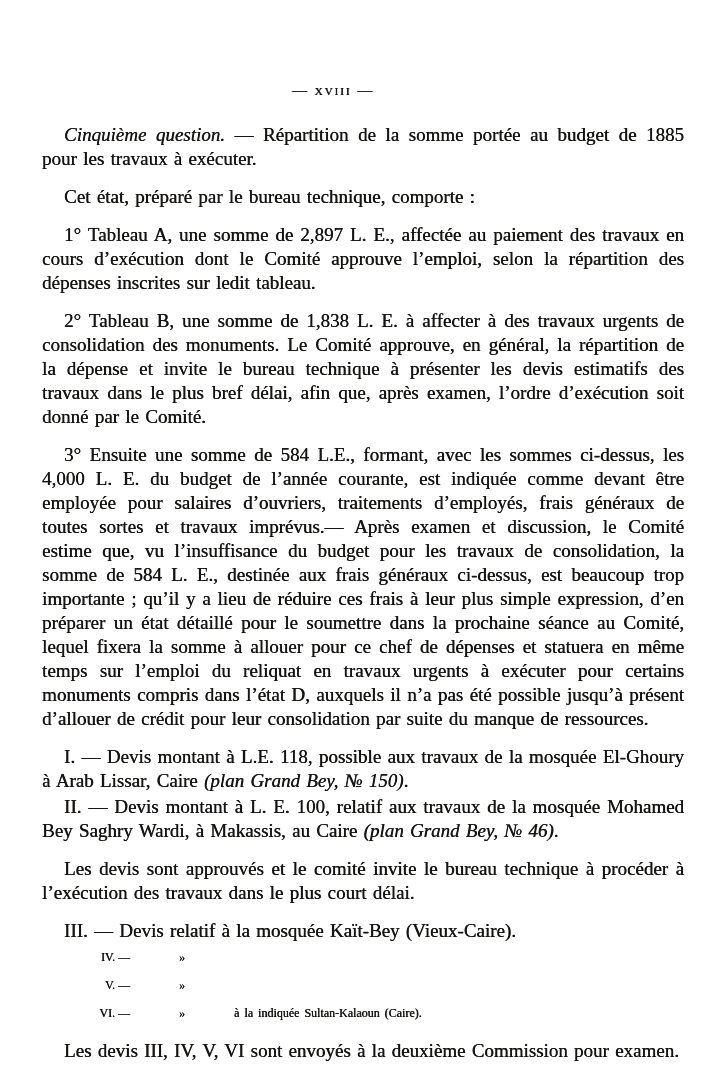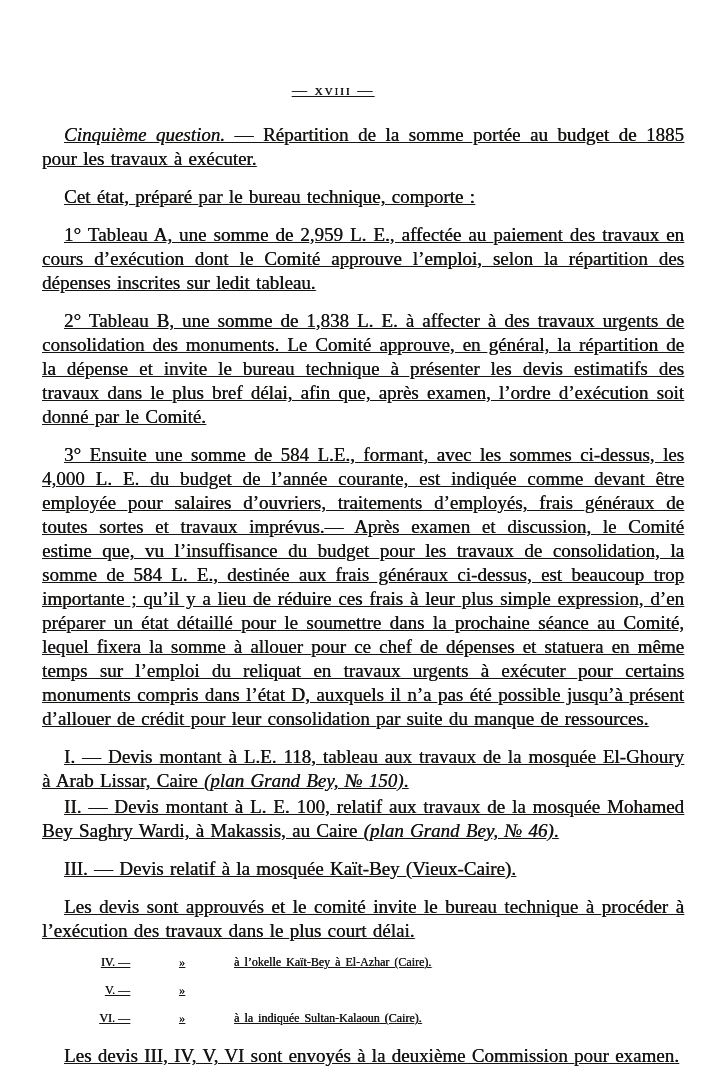--- a/index.html
+++ b/index.html
@@ -13,21 +13,20 @@
     overflow: hidden;
     font-family: "Liberation Serif", "DejaVu Serif", serif;
     color: #171513;
   }
   .page {
     box-sizing: border-box;
     width: 720px;
     height: 1080px;
     padding: 82px 36px 12px 42px;
     background: #ffffff;
-    text-decoration: underline;
   }
   .folio {
     text-align: center;
     font-size: 15px;
     font-variant: small-caps;
     letter-spacing: 2px;
     margin: 0 60px 24px 0;
     text-shadow: 0.4px 0 0 currentColor;
   }
   p.para {
@@ -59,39 +58,38 @@
 <body>
 
 <div class="page">
 
   <div class="folio">— xviii —</div>
 
   <p class="para"><span class="italic">Cinquième question.</span><span> — Répartition de la somme portée au budget de 1885 pour les travaux à exécuter.</span></p>
 
   <p class="para sep">Cet état, préparé par le bureau technique, comporte :</p>
 
-  <p class="para sep">1° Tableau A, une somme de 2,959 L. E., affectée au paiement des travaux en cours d’exécution dont le Comité approuve l’emploi, selon la répartition des dépenses inscrites sur ledit tableau.</p>
+  <p class="para sep">1° Tableau A, une somme de 2,897 L. E., affectée au paiement des travaux en cours d’exécution dont le Comité approuve l’emploi, selon la répartition des dépenses inscrites sur ledit tableau.</p>
 
   <p class="para sep">2° Tableau B, une somme de 1,838 L. E. à affecter à des travaux urgents de consolidation des monuments. Le Comité approuve, en général, la répartition de la dépense et invite le bureau technique à présenter les devis estimatifs des travaux dans le plus bref délai, afin que, après examen, l’ordre d’exécution soit donné par le Comité.</p>
 
   <p class="para sep">3° Ensuite une somme de 584 L.E., formant, avec les sommes ci-dessus, les 4,000 L. E. du budget de l’année courante, est indiquée comme devant être employée pour salaires d’ouvriers, traitements d’employés, frais généraux de toutes sortes et travaux imprévus.— Après examen et discussion, le Comité estime que, vu l’insuffisance du budget pour les travaux de consolidation, la somme de 584 L. E., destinée aux frais généraux ci-dessus, est beaucoup trop importante ; qu’il y a lieu de réduire ces frais à leur plus simple expression, d’en préparer un état détaillé pour le soumettre dans la prochaine séance au Comité, lequel fixera la somme à allouer pour ce chef de dépenses et statuera en même temps sur l’emploi du reliquat en travaux urgents à exécuter pour certains monuments compris dans l’état D, auxquels il n’a pas été possible jusqu’à présent d’allouer de crédit pour leur consolidation par suite du manque de ressources.</p>
 
 
-  <p class="para sep tight"><span>I. — Devis montant à L.E. 118,  tableau aux travaux de la mosquée El-Ghoury à Arab Lissar, Caire </span><span class="italic">(plan Grand Bey, № 150)</span><span>.</span></p>
+  <p class="para sep tight"><span>I. — Devis montant à L.E. 118,  possible aux travaux de la mosquée El-Ghoury à Arab Lissar, Caire </span><span class="italic">(plan Grand Bey, № 150)</span><span>.</span></p>
 
   <p class="para"><span>II. — Devis montant à L. E. 100, relatif aux travaux de la mosquée Mohamed Bey Saghry Wardi, à Makassis, au Caire </span><span class="italic">(plan Grand Bey, № 46)</span><span>.</span></p>
 
+  <p class="para sep">Les devis sont approuvés et le comité invite le bureau technique à procéder à l’exécution des travaux  dans le plus court délai.</p>
+
   <p class="para sep tight">III. — Devis relatif à la mosquée Kaït-Bey (Vieux-Caire).</p>
-
-  <p class="para sep">Les devis sont approuvés et le comité invite le bureau technique à procéder à l’exécution des travaux  dans le plus court délai.</p>
 
   <div class="devis-row">
     <span class="num">IV. —</span>
     <span class="ditto">»</span>
-    <span class="desc">à l’okelle Kaït-Bey à El-Azhar  (Caire).</span>
   </div>
 
   <div class="devis-row">
     <span class="num">V. —</span>
     <span class="ditto">»</span>
   </div>
 
   <div class="devis-row block-end">
     <span class="num">VI. —</span>
     <span class="ditto">»</span>

